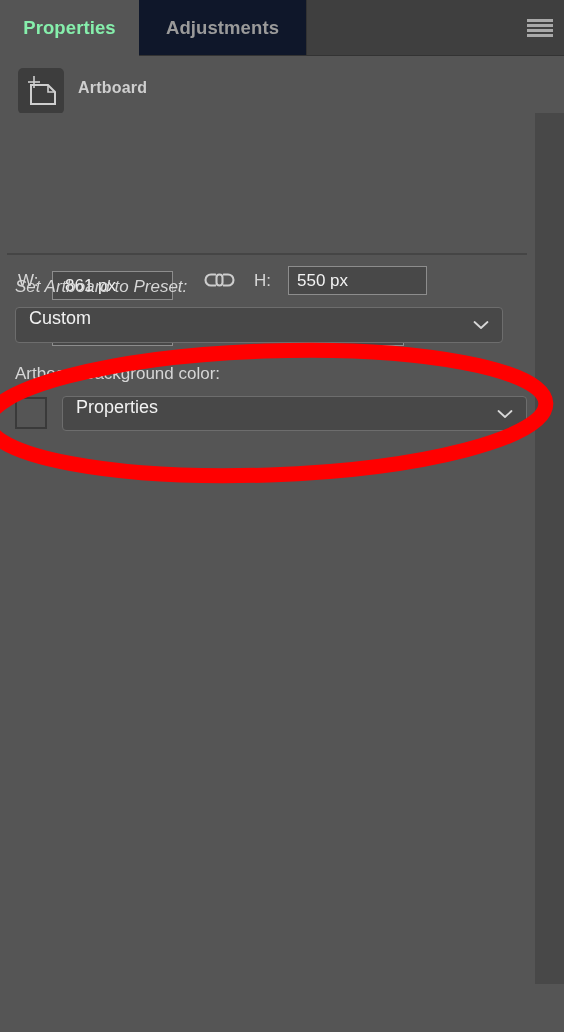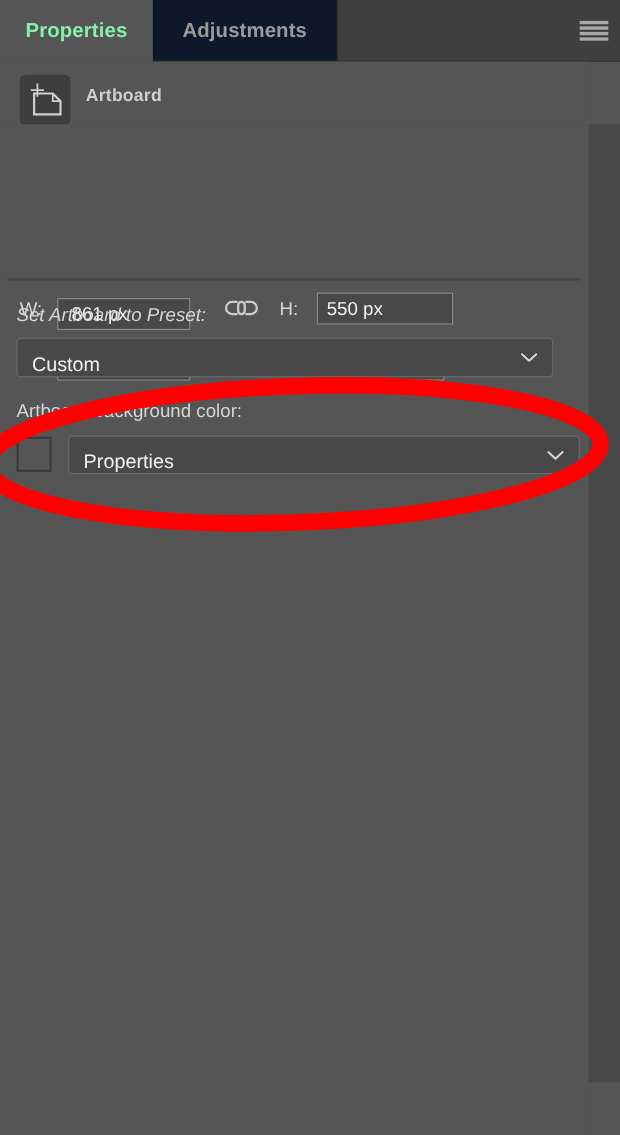--- a/index.html
+++ b/index.html
@@ -181,21 +181,21 @@
     background: #454545;
   }
 
   .select {
     position: absolute;
     background: #484848;
     border: 1px solid #6d6d6d;
     border-radius: 4px;
     box-sizing: border-box;
     display: flex;
-    align-items: flex-end;
+    align-items: flex-start;
     font-size: 18px;
     color: #f2f2f2;
     padding-left: 13px;
     cursor: pointer;
   }
   .select .chev {
     position: absolute;
     right: 13px;
     top: 50%;
     transform: translateY(-50%);
@@ -270,21 +270,21 @@
     <div class="link-icon">
       <svg width="36" height="22" viewBox="0 0 36 22" aria-hidden="true">
         <rect x="3.5" y="5.5" width="15" height="11" rx="5.5" ry="5.5" fill="none" stroke="#cdcdcd" stroke-width="2.1"></rect>
         <rect x="16.5" y="5.5" width="15" height="11" rx="5.5" ry="5.5" fill="none" stroke="#cdcdcd" stroke-width="2.1"></rect>
         <rect x="14" y="4" width="7" height="14" fill="#555555"></rect>
         <rect x="14.5" y="5.5" width="6" height="11" rx="3" ry="3" fill="none" stroke="#cdcdcd" stroke-width="2.1"></rect>
       </svg>
     </div>
 
     <div class="lbl" style="left:254px; top:158px;">H:</div>
-    <div class="field" style="left:288px; top:153px; width:124px; height:29px;">550 px</div>
+    <div class="field" style="left:288px; top:153px; width:139px; height:29px;">550 px</div>
 
     <div class="lbl" style="left:18px; top:209px;">X:</div>
     <div class="field" style="left:52px; top:204px; width:121px; height:29px;">3351 px</div>
 
     <div class="lbl" style="left:254px; top:209px;">Y:</div>
     <div class="field" style="left:288px; top:204px; width:116px; height:29px;">71 px</div>
 
     <div class="divider"></div>
 
     <div class="lbl" style="left:15px; top:164px;font-style:italic;">Set Artboard to Preset:</div>

